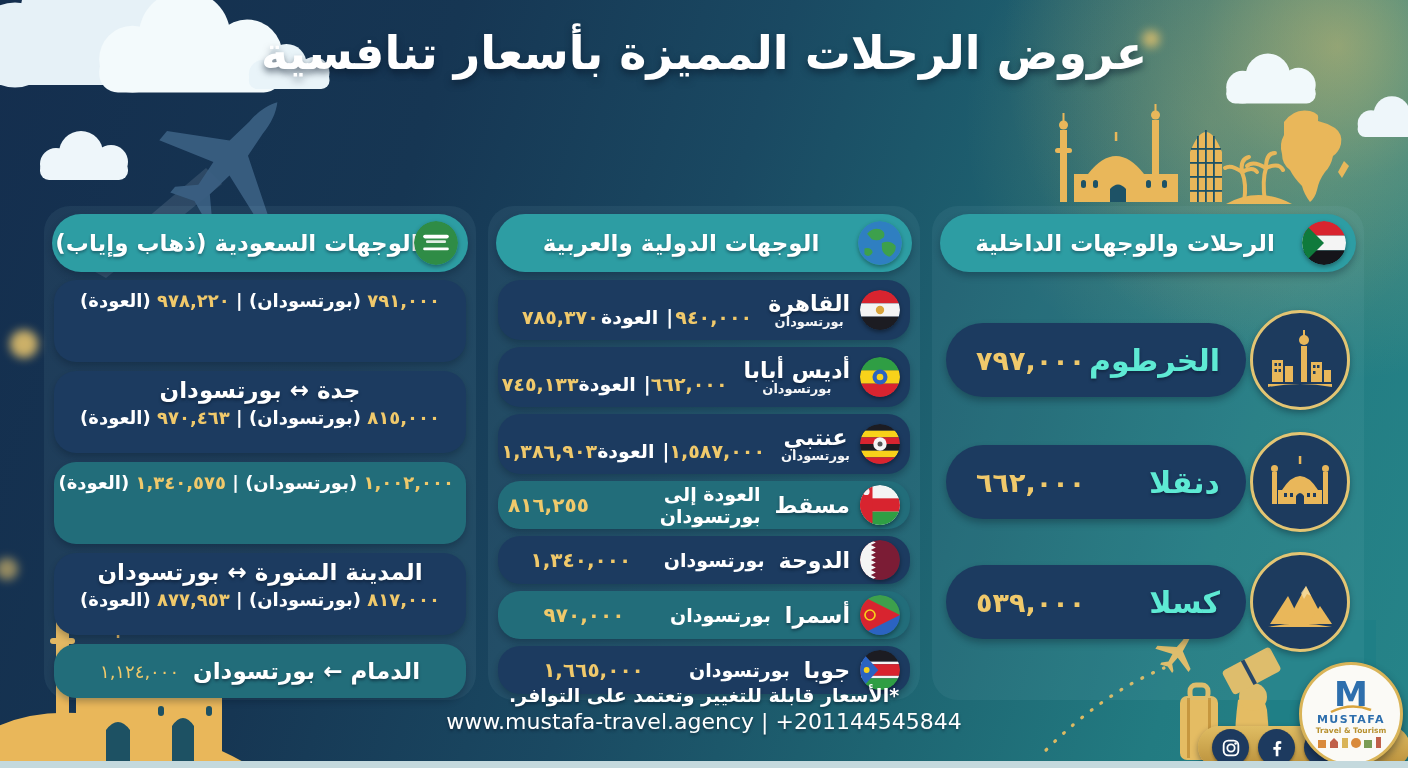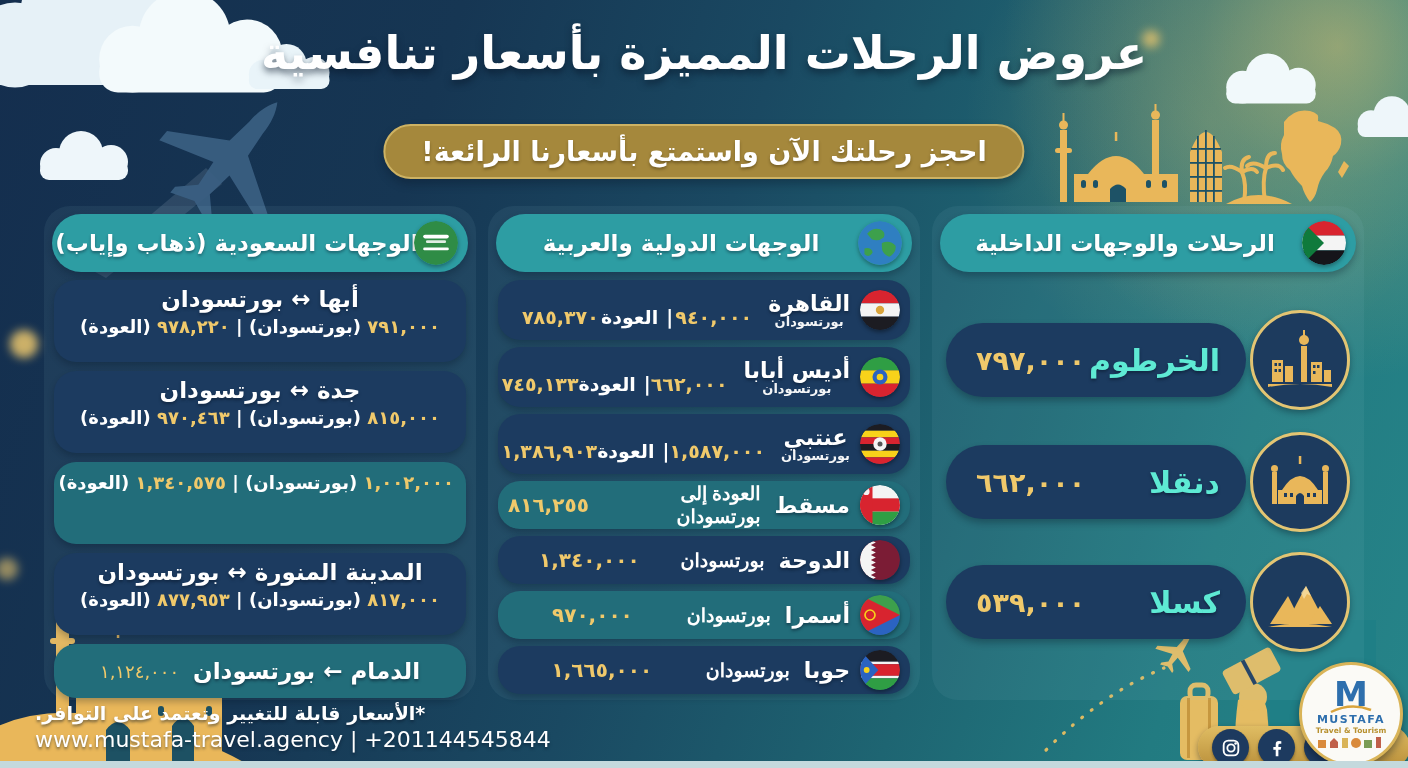--- a/index.html
+++ b/index.html
@@ -65,32 +65,32 @@
     box-shadow:0 2px 4px rgba(0,0,0,.4);}
   .flag svg{display:block;width:100%;height:100%;}
   .i-citywrap{display:flex;flex-direction:column;align-items:center;line-height:1.05;flex:none;}
   .i-city{font-size:22px;font-weight:bold;text-shadow:0 2px 3px rgba(8,22,40,.5);white-space:nowrap;}
   .i-sub{font-size:13px;font-weight:bold;opacity:.95;white-space:nowrap;}
   .i-prices{flex:1;display:flex;align-items:center;justify-content:space-between;
     padding:0 6px 0 14px;margin-top:14px;font-weight:bold;font-size:19px;white-space:nowrap;}
   .i-div-group{display:flex;gap:8px;align-items:center;}
   .i-lbl{font-size:19px;font-weight:bold;}
   .i-pricebox{flex:1;text-align:center;font-size:20px;font-weight:bold;}
-  .i-row.inline .i-lbl{margin-right:4px;font-family:Liberation Serif, serif;}
+  .i-row.inline .i-lbl{margin-right:4px;}
 
   .d-row{position:absolute;right:14px;left:14px;height:100px;display:flex;align-items:center;gap:4px;}
   .d-icon{width:100px;height:100px;border-radius:50%;background:#1d3b5e;border:3px solid #e3c573;
     flex:none;display:flex;align-items:center;justify-content:center;box-shadow:0 3px 6px rgba(5,15,30,.35);}
   .d-icon svg{width:72px;height:72px;display:block;}
   .d-pill{flex:1;height:74px;background:#1c3b60;border-radius:37px;display:flex;align-items:center;
     justify-content:space-between;padding:0 26px 0 30px;box-shadow:0 4px 7px rgba(5,15,30,.3);}
   .d-city{font-size:30px;font-weight:bold;color:#5eead4;text-shadow:0 2px 3px rgba(8,22,40,.5);}
   .d-price{font-size:27px;font-weight:bold;}
 
-  .footer{position:absolute;left:0;right:0;top:702px;text-align:left;color:#fff;z-index:6;margin-left:35px;}
+  .footer{position:absolute;left:0;right:0;top:684px;text-align:center;color:#fff;z-index:6;}
   .footer-note{font-size:19px;font-weight:bold;text-shadow:0 2px 3px rgba(8,22,40,.5);}
   .footer-contact{font-size:22px;margin-top:3px;direction:ltr;text-shadow:0 2px 3px rgba(8,22,40,.5);}
 
   .banner{position:absolute;left:1198px;top:726px;width:212px;height:42px;border-radius:21px;
     background:linear-gradient(180deg,#e0bd63,#b98f3a);z-index:8;box-shadow:0 3px 6px rgba(5,15,30,.4);}
   .social{position:absolute;left:1212px;top:729px;display:flex;gap:9px;z-index:9;direction:ltr;}
   .soc{width:37px;height:37px;border-radius:50%;background:#1d3a5f;display:flex;align-items:center;
     justify-content:center;box-shadow:0 2px 3px rgba(0,0,0,.35);cursor:pointer;}
   .soc svg{width:22px;height:22px;display:block;}
 
@@ -256,21 +256,20 @@
       <circle cx="225" cy="99" r="14" fill="#e4bc63"></circle>
       <g transform="rotate(-28 222 72)">
         <rect x="196" y="60" width="54" height="27" rx="4" fill="#e4bc63"></rect>
         <rect x="218" y="60" width="4" height="27" fill="#1d3a5f"></rect>
       </g>
       <rect x="207" y="146" width="36" height="4" fill="#eef3f6" transform="rotate(-5 225 148)"></rect>
     </g>
   </svg>
 
   <div class="page-title">عروض الرحلات المميزة بأسعار تنافسية</div>
-  <div class="subtitle-pill">احجز رحلتك الآن واستمتع بأسعارنا الرائعة!</div>
 
   <div class="panel panel-saudi">
     <div class="header-pill">
       <span class="pill-icon" id="icon-saudi">
           <svg viewBox="0 0 48 48">
             <defs>
               <clipPath id="clip0">
                 <circle cx="24" cy="24" r="24"></circle>
               </clipPath>
             </defs>
@@ -279,21 +278,20 @@
               <rect x="10" y="15" width="28" height="4" rx="2" fill="#fff"></rect>
               <rect x="13" y="21" width="22" height="3" rx="1.5" fill="#fff" opacity=".85"></rect>
               <rect x="10" y="29" width="28" height="3" rx="1.5" fill="#fff"></rect>
             </g>
           </svg>
         </span>
       <span>الوجهات السعودية (ذهاب وإياب)</span>
     </div>
     <div class="rows rows-saudi" id="saudi-rows">
         <div class="s-row row-dark">
-          <div class="s-route">أبها ↔ بورتسودان</div>
           <div class="s-detail"><span class="gold">٧٩١,٠٠٠</span><span class="wh"> (بورتسودان) </span><span class="wh">|</span><span class="gold"> ٩٧٨,٢٢٠ </span><span class="wh">(العودة)</span></div>
         </div>
         <div class="s-row row-dark">
           <div class="s-route">جدة ↔ بورتسودان</div>
           <div class="s-detail"><span class="gold">٨١٥,٠٠٠</span><span class="wh"> (بورتسودان) </span><span class="wh">|</span><span class="gold"> ٩٧٠,٤٦٣ </span><span class="wh">(العودة)</span></div>
         </div>
         <div class="s-row row-teal">
           <div class="s-detail"><span class="gold">١,٠٠٢,٠٠٠</span><span class="wh"> (بورتسودان) </span><span class="wh">|</span><span class="gold"> ١,٣٤٠,٥٧٥ </span><span class="wh">(العودة)</span></div>
         </div>
         <div class="s-row row-dark">

